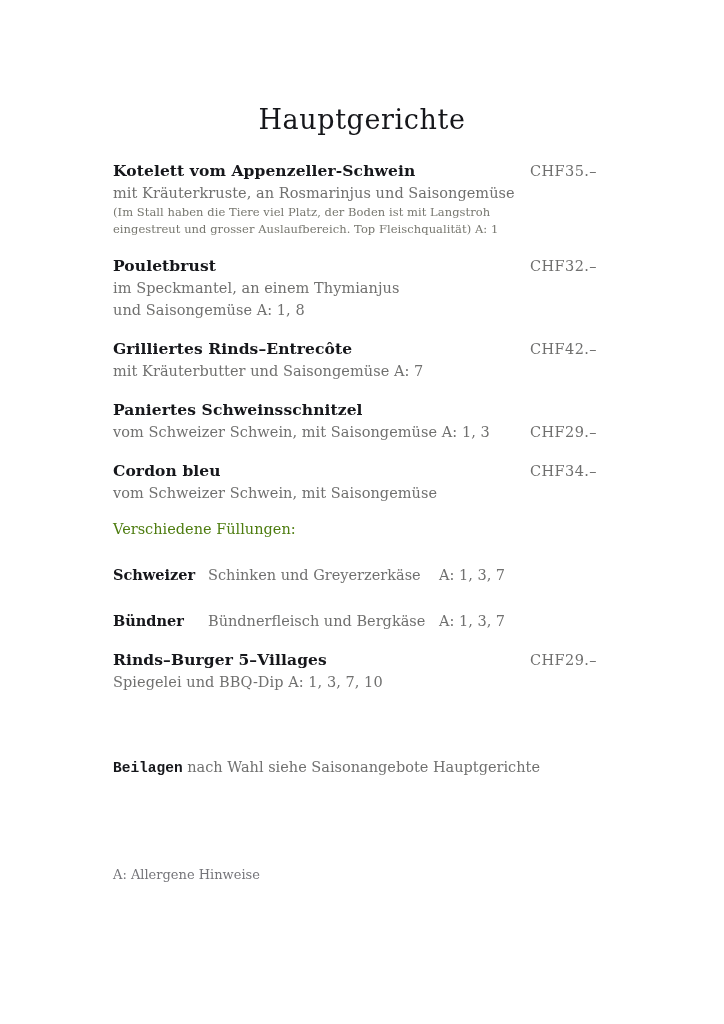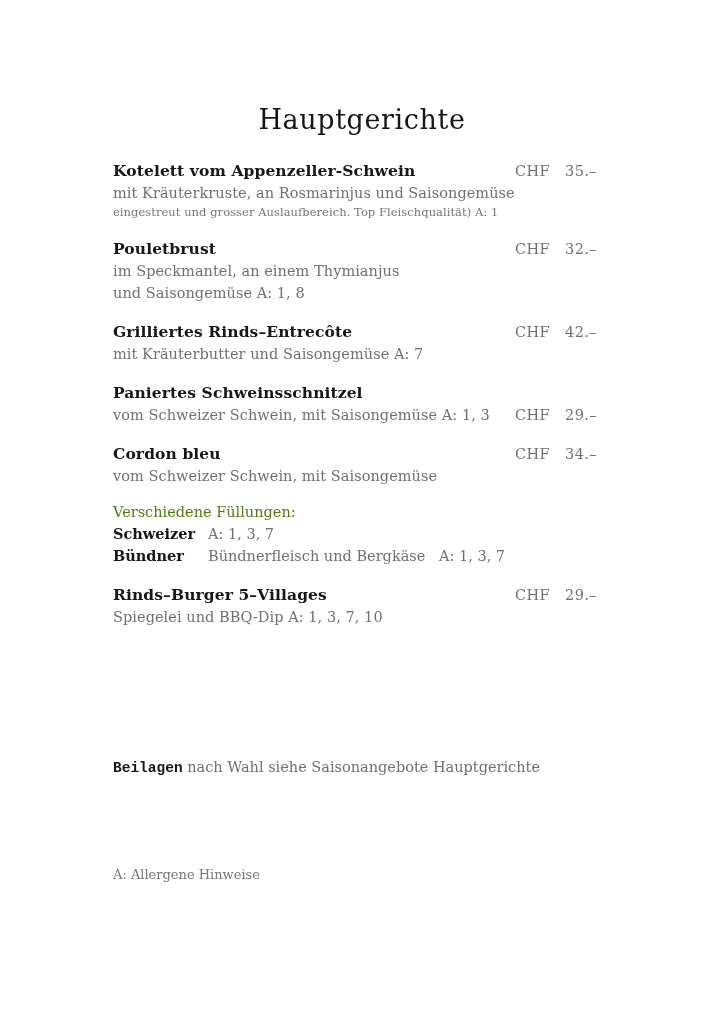--- a/index.html
+++ b/index.html
@@ -98,21 +98,21 @@
     display: flex;
     align-items: baseline;
     font-family: "DejaVu Serif", serif;
     font-size: 14.5px;
     line-height: 22px;
     color: #6f6f6e;
     letter-spacing: 0.4px;
   }
   .price .cur {
     width: 50px;
-    text-align: left;
+    text-align: right;
   }
   .price .amt {
     width: 48px;
     text-align: left;
   }
 
   
   .fillings {
     margin-top: 14px;
   }
@@ -128,20 +128,21 @@
     font-family: "DejaVu Serif", serif;
     font-size: 14.5px;
     line-height: 22px;
     white-space: nowrap;
   }
   .filling-name {
     flex: 0 0 auto;
     width: 95px;
     font-weight: 700;
     color: #16171b;
+    margin-top: 24px;
   }
   .filling-desc {
     flex: 0 0 auto;
     width: 110px;
     color: #70706f;
   }
   .filling-allergens {
     flex: 0 0 auto;
     color: #70706f;
   }
@@ -192,20 +193,21 @@
           <div class="price">
             <span class="cur">CHF</span>
             <span class="amt">35.–</span>
           </div>
         </div>
         <div class="dish-row">
           <div class="dish-main">
             <div class="dish-desc">mit Kräuterkruste, an Rosmarinjus und Saisongemüse</div>
           </div>
         </div>
+        <div class="dish-note">(Im Stall haben die Tiere viel Platz, der Boden ist mit Langstroh</div>
         <div class="dish-note">eingestreut und grosser Auslaufbereich. Top Fleischqualität)   A: 1</div>
       </div>
       <div class="dish">
         <div class="dish-row">
           <div class="dish-main">
             <div class="dish-title">Pouletbrust</div>
           </div>
           <div class="price">
             <span class="cur">CHF</span>
             <span class="amt">32.–</span>
@@ -266,20 +268,21 @@
         </div>
         <div class="dish-row">
           <div class="dish-main">
             <div class="dish-desc">vom Schweizer Schwein, mit Saisongemüse</div>
           </div>
         </div>
         <div class="fillings">
           <div class="fillings-head">Verschiedene Füllungen:</div>
           <div class="filling-row">
             <span class="filling-name">Schweizer</span>
+            <span class="filling-desc" style="width: 231px;">Schinken und Greyerzerkäse</span>
             <span class="filling-allergens">A: 1, 3, 7</span>
           </div>
           <div class="filling-row">
             <span class="filling-name">Bündner</span>
             <span class="filling-desc" style="width: 231px;">Bündnerfleisch und Bergkäse</span>
             <span class="filling-allergens">A: 1, 3, 7</span>
           </div>
         </div>
       </div>
       <div class="dish">

